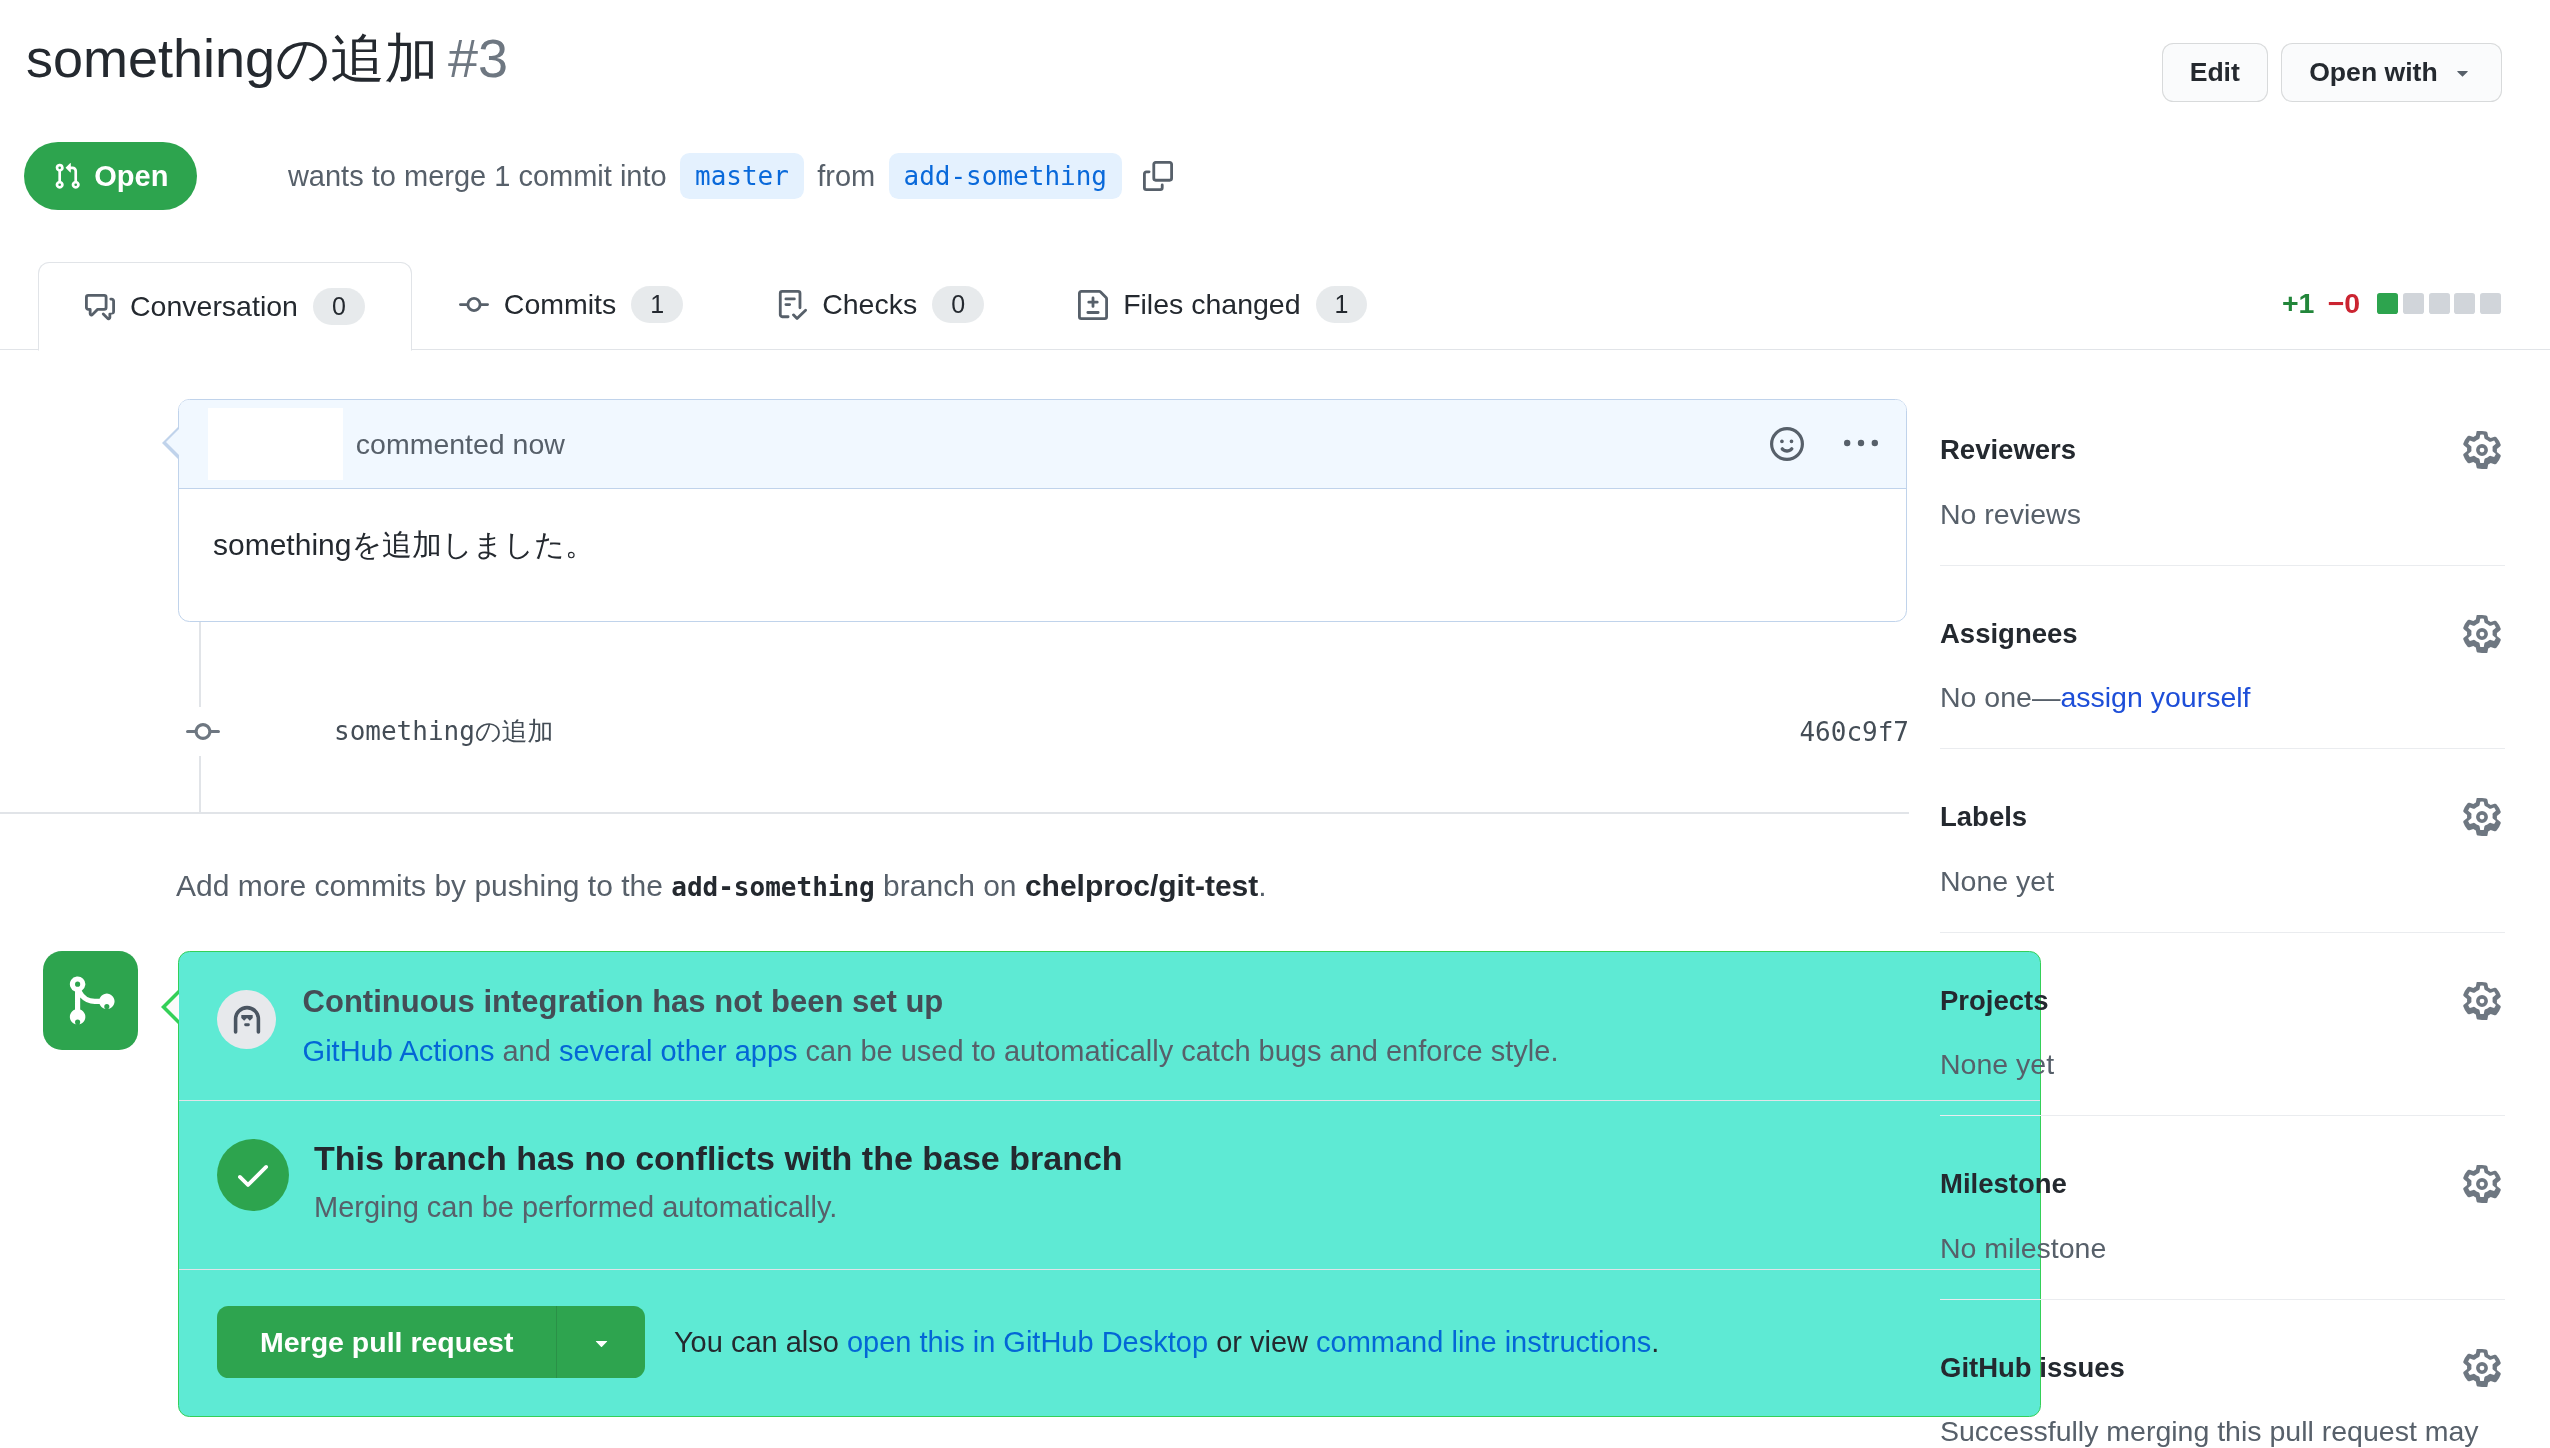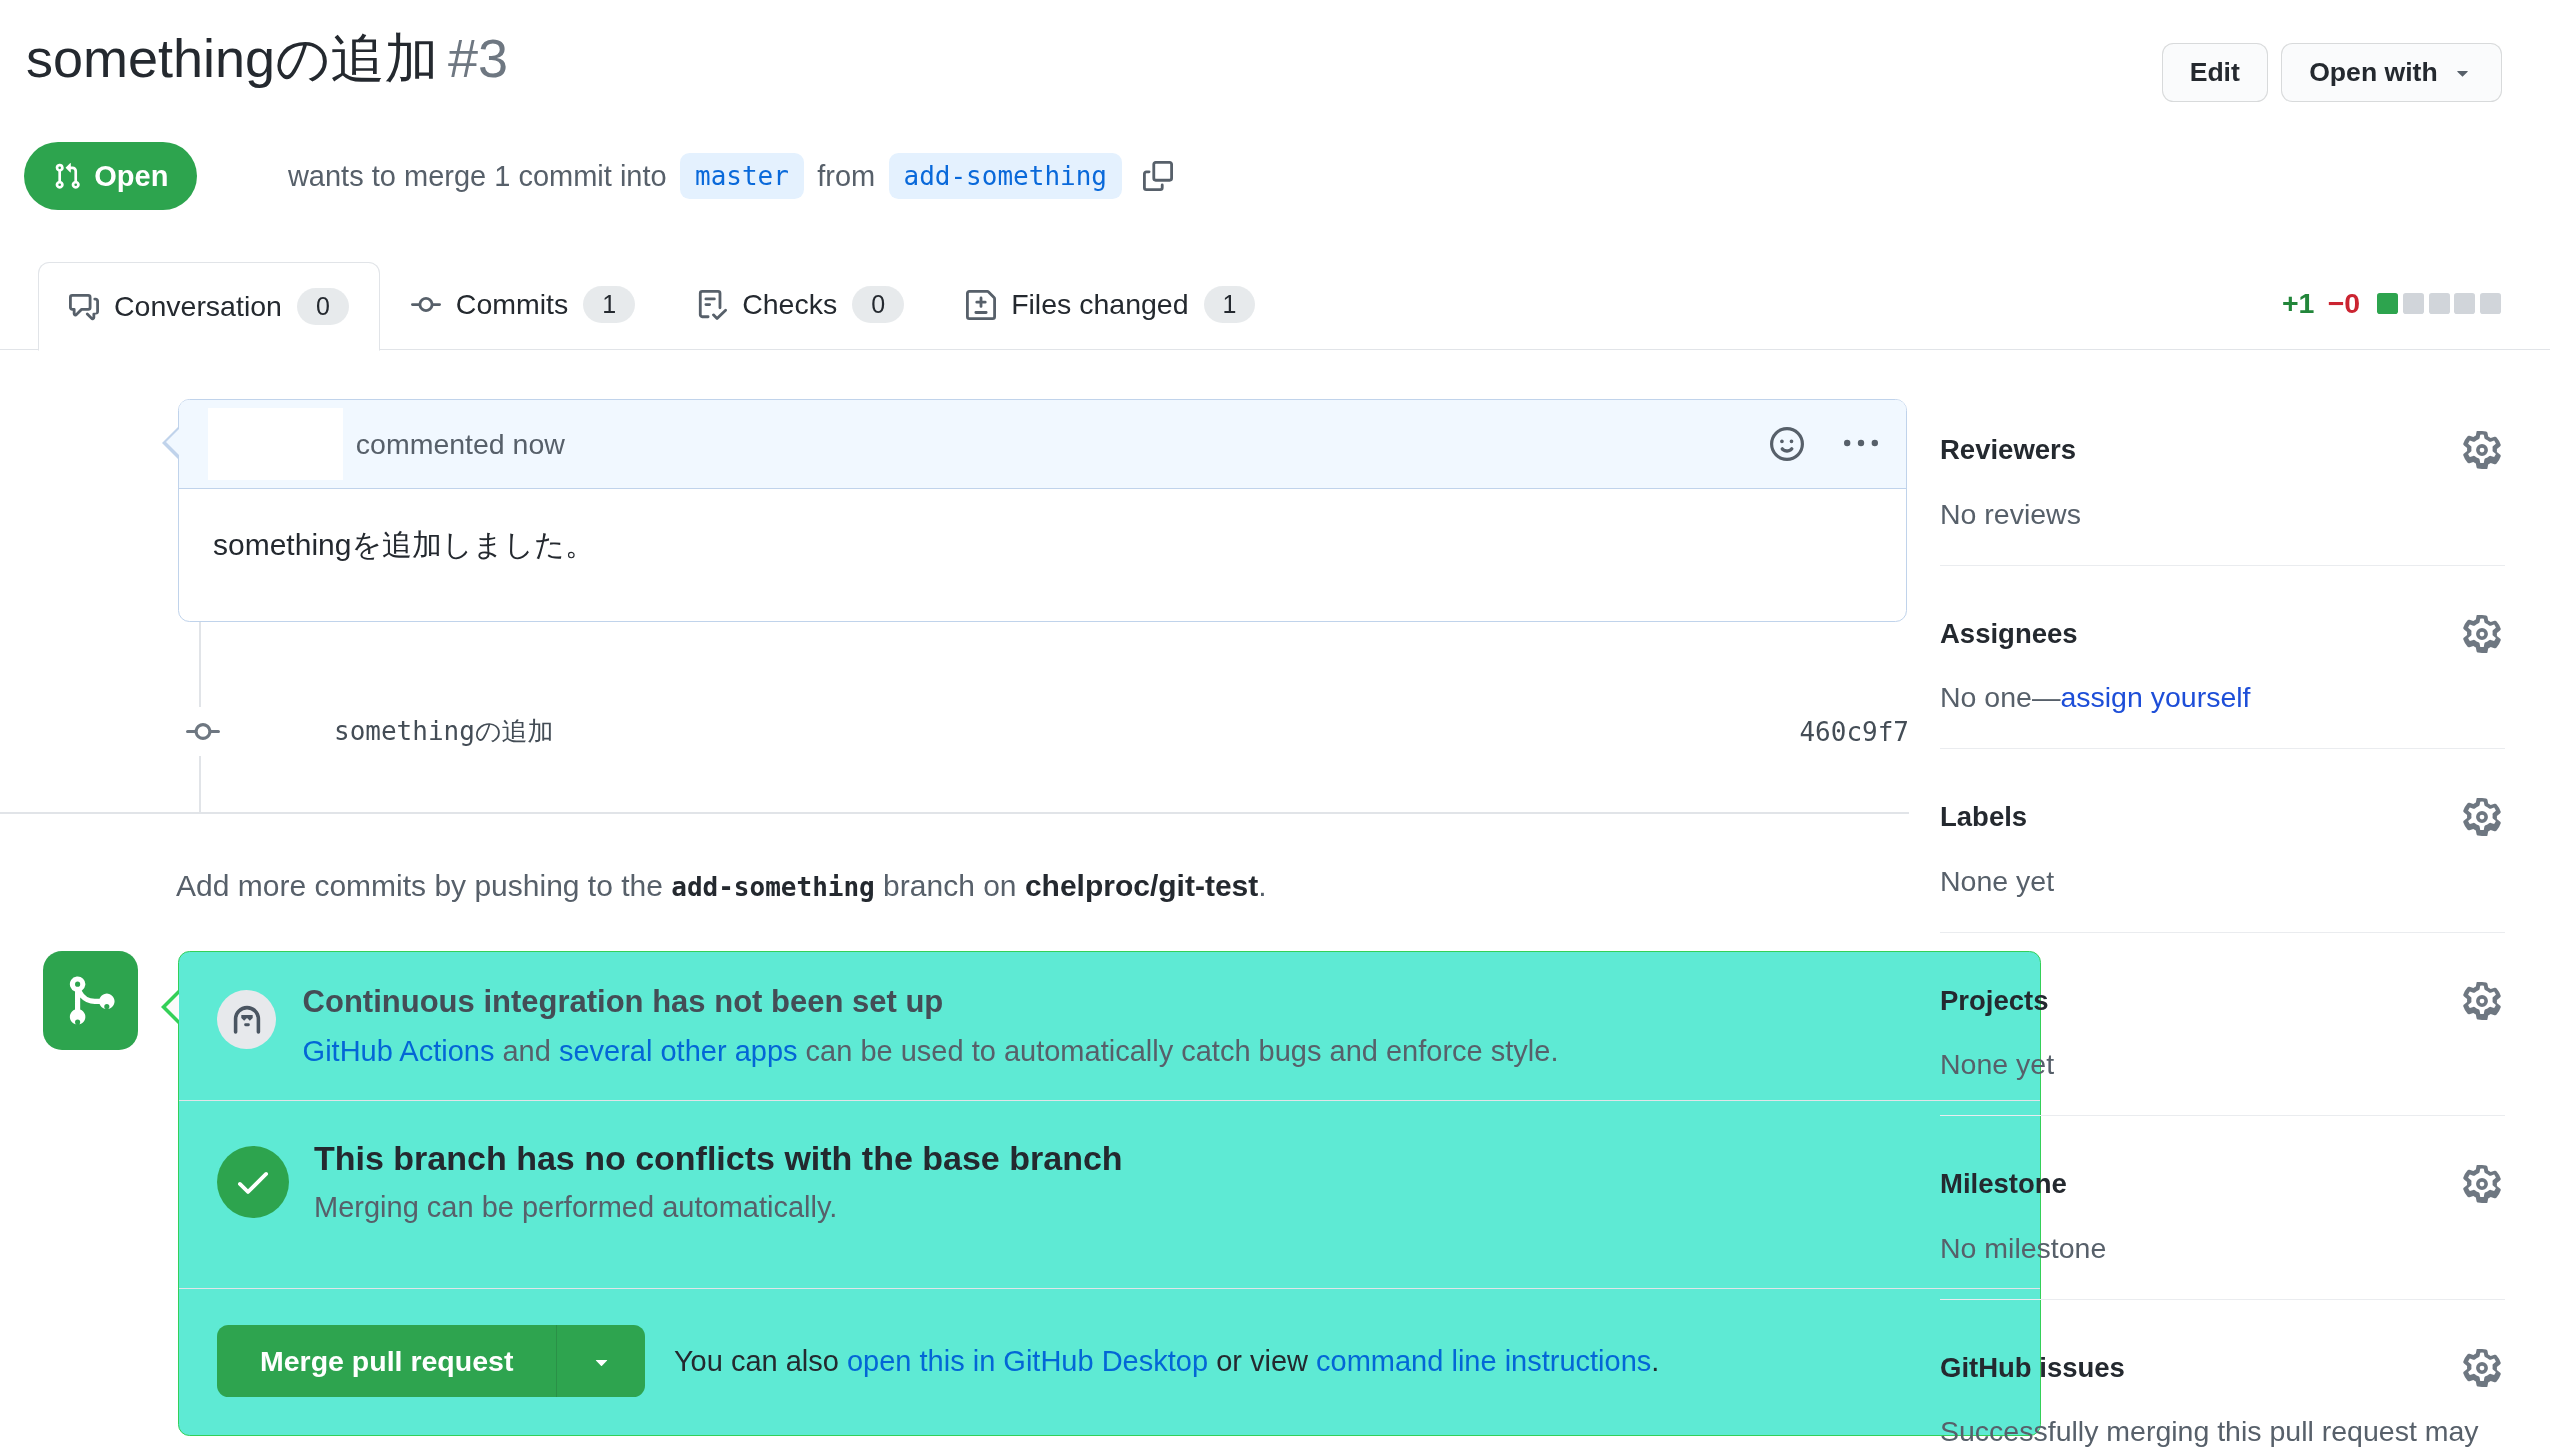--- a/index.html
+++ b/index.html
@@ -41,21 +41,21 @@
   .copy-btn { color:#57606a; margin-left:7.6px; cursor:pointer; }
 
   
   .tab-nav {
     position:absolute; left:0; right:0; top:258px; height:92px;
     border-bottom:1.9px solid #e1e4e8;
     display:flex; align-items:flex-end; padding-left:38px;
   }
   .tab {
     display:flex; align-items:center; gap:15px;
-    padding:25px 30px; font-size:28.5px; color:#24292f;
+    padding:25px 46px; font-size:28.5px; color:#24292f;
     border:1.9px solid transparent; cursor:pointer; white-space:nowrap;
   }
   .tab .t-icon { color:#57606a; }
   .tab.active {
     background:#fff; border-color:#e1e4e8; border-bottom-color:#fff;
     border-radius:11.4px 11.4px 0 0; margin-bottom:-1.9px;
   }
   .counter {
     background:rgba(175,184,193,0.3); border-radius:948px;
     font-size:25px; color:#24292f; padding:3.8px 19px;
@@ -128,21 +128,21 @@
     flex:none; margin-right:26.6px; margin-top:5.7px;
   }
   .ci-title { font-size:31px; font-weight:600; color:#444d56; }
   .ci-sub { font-size:29px; color:#57606a; margin-top:15px; }
   .link { color:#0366d6; cursor:pointer; text-decoration:none; }
   .check-circle {
     width:72px; height:72px; border-radius:50%; background:#2da44e; color:#fff;
     display:flex; align-items:center; justify-content:center;
     flex:none; margin-right:25px;
   }
-  .sec-pad { padding-top:38px; padding-bottom:64px;align-items:center; }
+  .sec-pad { padding-top:38px; padding-bottom:45px; }
   .clean-title { font-size:34px; font-weight:700; color:#24292f; }
   .clean-sub { font-size:29px; color:#57606a; margin-top:13.3px; }
   .action-section { align-items:center; padding-top:36px; padding-bottom:38px; }
   .merge-btn { display:flex; border-radius:11.4px; overflow:hidden; cursor:pointer; flex:none; }
   .merge-btn .main {
     background:#2ea44f; color:#fff; font-size:28.5px; font-weight:600;
     padding:0 43px; height:72px; display:flex; align-items:center;
   }
   .merge-btn .caret-seg {
     background:#2ea44f; color:#fff; width:89px; height:72px;

